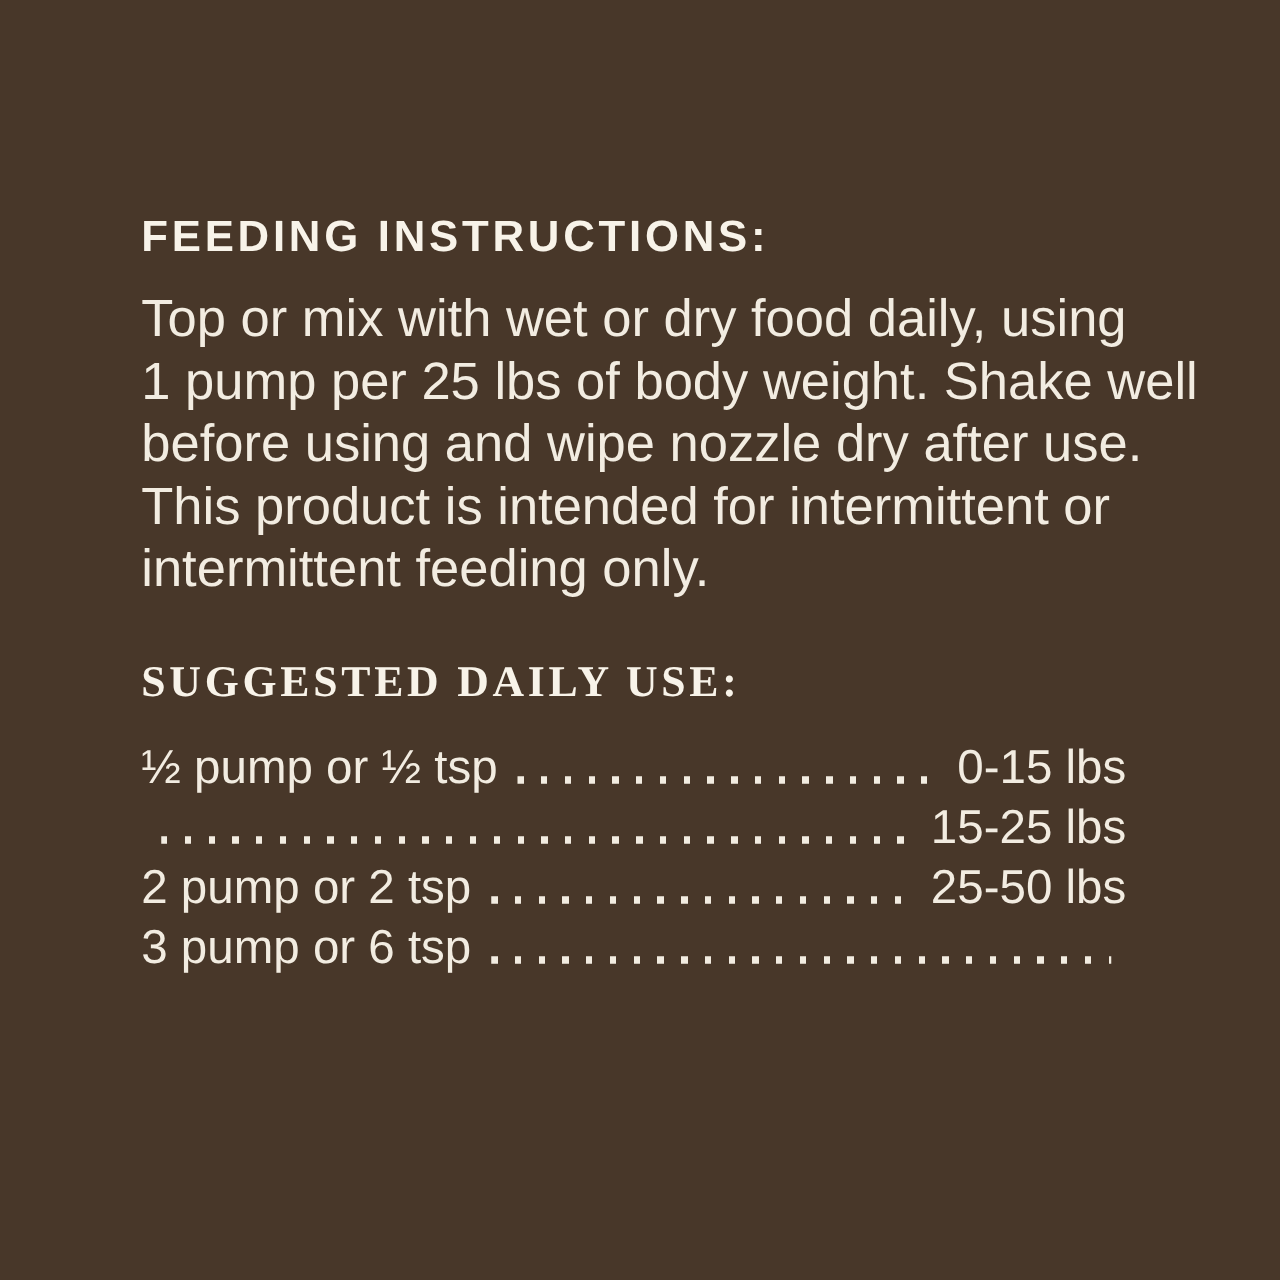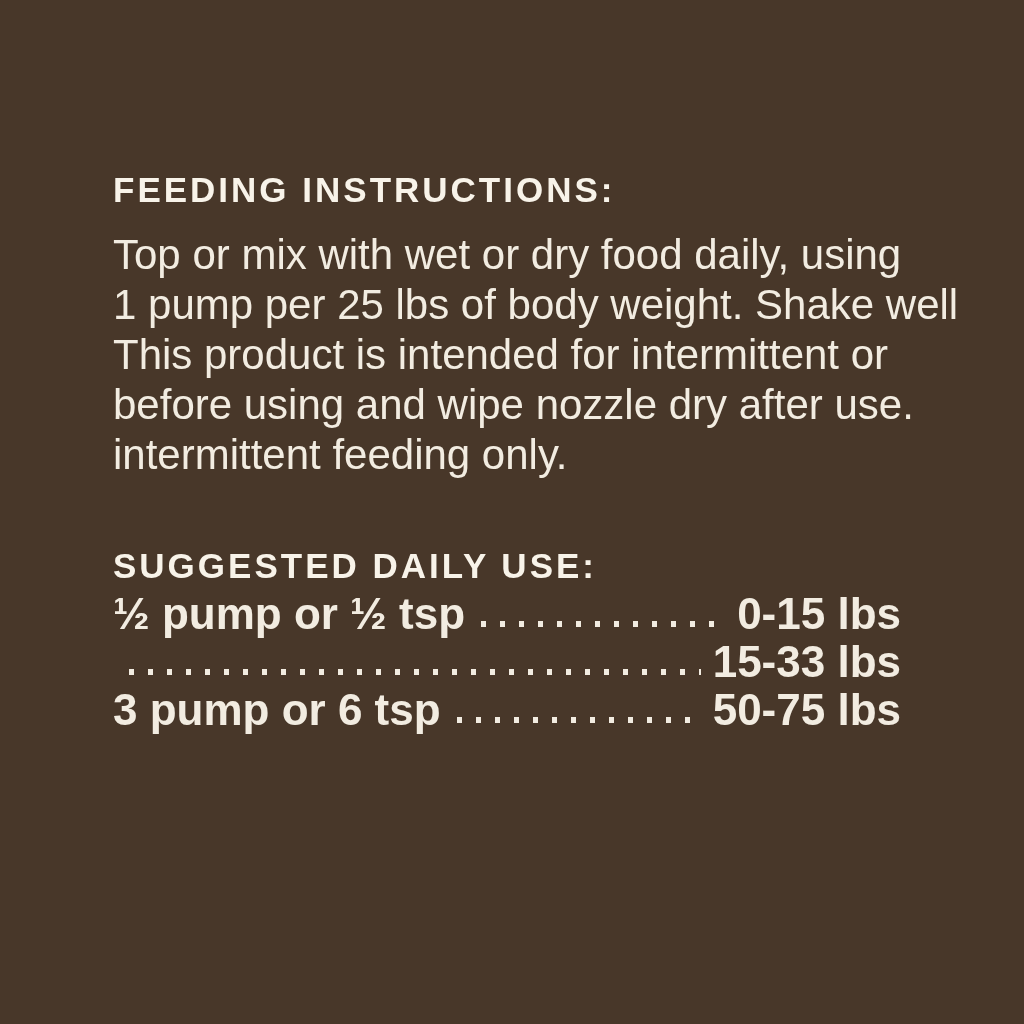--- a/index.html
+++ b/index.html
@@ -17,21 +17,21 @@
     left: 113px;
     margin: 0;
     font-weight: 800;
     font-size: 35px;
     line-height: 36px;
     letter-spacing: 3px;
     color: var(--head, #f8f3e9);
     white-space: nowrap;
   }
   .heading-feeding { top: 172px; text-align: right; }
-  .heading-daily   { top: 548px; }
+  .heading-daily   { top: 528px; font-family: Liberation Serif, serif; }
   .para {
     position: absolute;
     left: 113px;
     top: 230px;
     width: 812px;
   }
   .para .line {
     font-size: 42px;
     line-height: 50px;
     white-space: nowrap;
@@ -41,24 +41,23 @@
     left: 113px;
     top: 590px;
     width: 788px;
   }
   .dose-row {
     display: flex;
     align-items: flex-end;
     height: 48px;
   }
   .dose, .weight {
-    font-size: 44px;
+    font-size: 38px;
     line-height: 48px;
     white-space: nowrap;
-    font-weight: bold;
   }
   .leader {
     flex: 1;
     height: 6px;
     margin: 0 12px 11px 16px;
     background-image: repeating-linear-gradient(
       to right,
       var(--ink, #f2ece1) 0 5px,
       transparent 5px 19px
     );
@@ -67,37 +66,41 @@
 </head>
 <body>
 
 <div class="stage">
 
   <h2 class="heading heading-feeding">FEEDING INSTRUCTIONS:</h2>
 
   <div class="para">
     <div class="line">Top or mix with wet or dry food daily, using</div>
     <div class="line">1 pump per 25 lbs of body weight. Shake well</div>
+    <div class="line">before using and wipe nozzle dry after use.</div>
     <div class="line">This product is intended for intermittent or</div>
-    <div class="line">before using and wipe nozzle dry after use.</div>
     <div class="line">intermittent feeding only.</div>
   </div>
 
   <h2 class="heading heading-daily">SUGGESTED DAILY USE:</h2>
 
   <div class="dose-table">
     <div class="dose-row">
       <span class="dose">½ pump or ½ tsp</span>
       <span class="leader"></span>
       <span class="weight">0-15 lbs</span>
     </div>
     <div class="dose-row">
       <span class="leader"></span>
-      <span class="weight">15-33 lbs</span>
+      <span class="weight">15-25 lbs</span>
+    </div>
+    <div class="dose-row">
+      <span class="dose">2 pump or 2 tsp</span>
+      <span class="leader"></span>
+      <span class="weight">25-50 lbs</span>
     </div>
     <div class="dose-row">
       <span class="dose">3 pump or 6 tsp</span>
       <span class="leader"></span>
-      <span class="weight">50-75 lbs</span>
     </div>
   </div>
 
 </div>
 
 </body></html>

